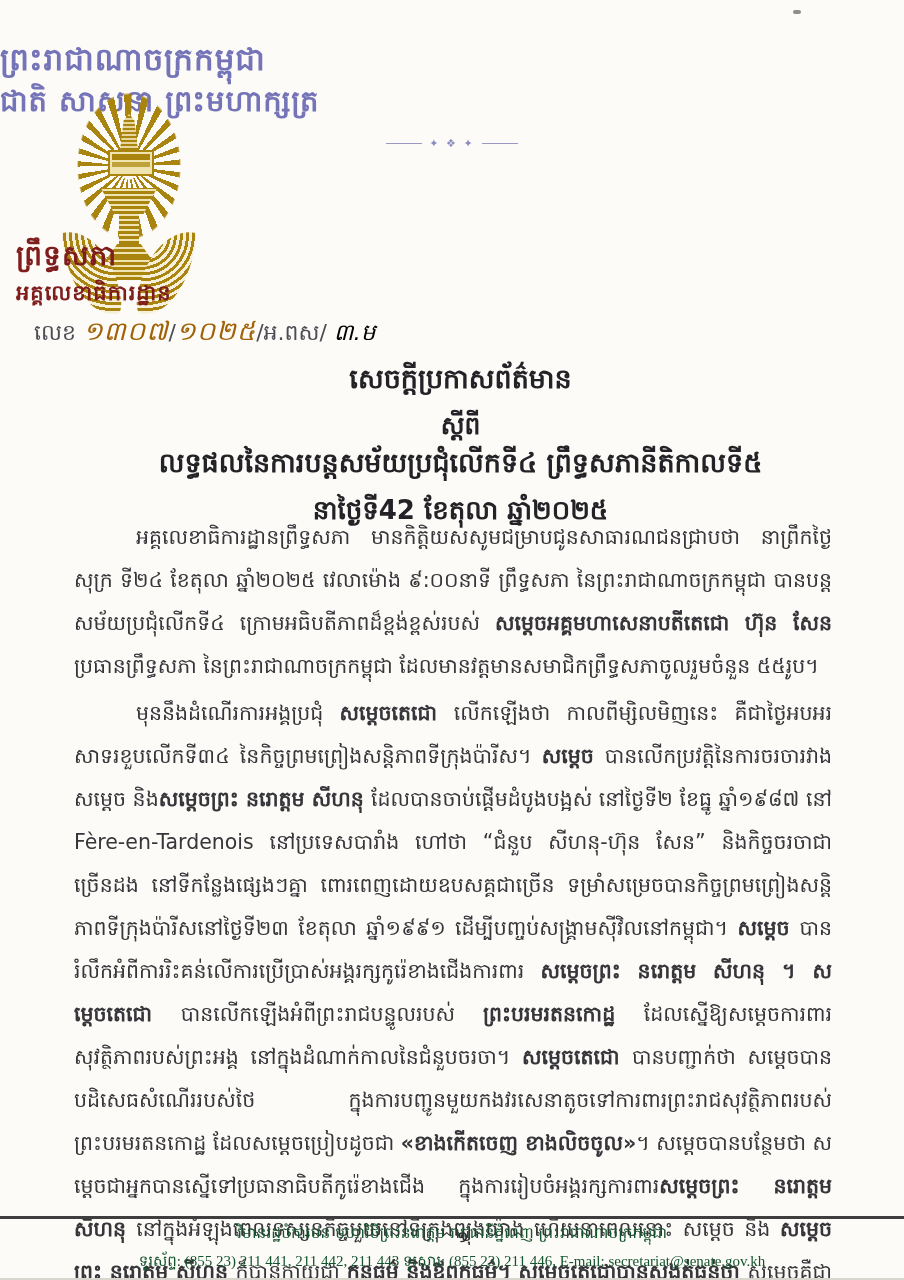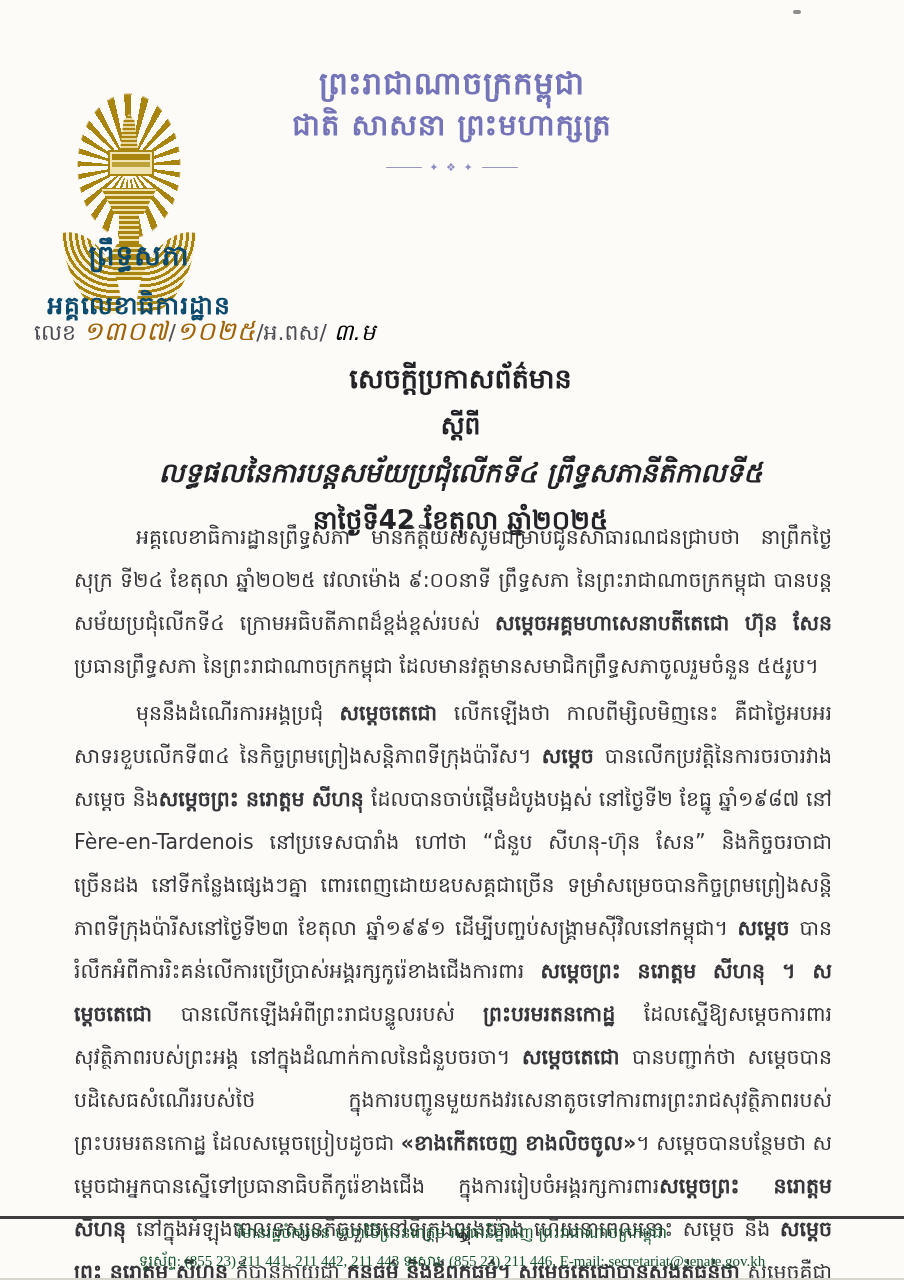--- a/index.html
+++ b/index.html
@@ -3,21 +3,21 @@
 <meta charset="utf-8">
 <title>Senate Press Release</title>
 <style>
   html,body{margin:0;padding:0;background:#9a9a9a;}
   .page{
     position:relative;width:904px;height:1280px;margin:0 auto;
     background:#fcfbf7;overflow:hidden;
     font-family:"DejaVu Sans",sans-serif;color:#35353a;
   }
   
-  .header{position:absolute;top:40px;left:0;right:0;text-align:center;color:#7574b8;margin-top:24px;}
+  .header{position:absolute;top:40px;left:0;right:0;text-align:left;color:#7574b8;}
   .kingdom{font-size:31px;font-weight:bold;letter-spacing:1px;line-height:1.25;}
   .motto{font-size:29px;font-weight:bold;letter-spacing:1px;margin-top:4px;}
   .ornament-row{margin-top:12px;display:flex;align-items:center;justify-content:center;gap:7px;}
   .ornament-line{width:36px;height:1px;background:#9a99c5;}
   .ornament-glyph{font-size:11px;color:#8d8cc0;letter-spacing:2px;}
   .speck{position:absolute;left:793px;top:10px;width:8px;height:4px;background:#8e8e8e;border-radius:2px;}
   
   .emblem{position:absolute;left:70px;top:84px;width:118px;height:234px;}
   .sunburst{
     position:absolute;left:3px;top:0;width:112px;height:158px;border-radius:50%;
@@ -34,31 +34,31 @@
   .stem{position:absolute;left:49px;top:130px;width:20px;height:30px;}
   .foot{position:absolute;left:38px;top:160px;width:42px;height:13px;clip-path:polygon(22% 0,78% 0,100% 100%,0 100%);}
   .base{position:absolute;left:27px;top:173px;width:64px;height:13px;}
   .base2{position:absolute;left:34px;top:186px;width:50px;height:10px;}
   .leaf{position:absolute;top:146px;width:52px;height:86px;
     background:repeating-radial-gradient(circle at 100% 10%,#a9840e 0 3px,#f6efda 3px 6px);
     border-radius:4% 96% 10% 90% / 4% 90% 14% 96%;}
   .leaf-l{left:-4px;transform:rotate(-6deg);}
   .leaf-r{right:-4px;transform:scaleX(-1) rotate(-6deg);}
   
-  .letterhead{position:absolute;left:16px;top:238px;width:246px;text-align:center;color:#0c4a6e;font-weight:bold;}
+  .letterhead{position:absolute;left:16px;top:238px;width:246px;text-align:left;color:#7f1d1d;font-weight:bold;}
   .institution{font-size:28px;letter-spacing:1px;}
-  .department{font-size:25px;margin-top:11px;letter-spacing:1px;}
+  .department{font-size:21px;letter-spacing:1px;}
   .ref-line{position:absolute;left:34px;top:315px;font-size:22px;color:#4c4c54;white-space:nowrap;}
   .hand{color:#a16207;font-size:26px;font-style:italic;letter-spacing:1px;}
   .hand-small{color:#000000;font-size:23px;font-style:italic;}
   
   .title-block{position:absolute;top:362px;left:17px;right:0;text-align:center;color:#232327;font-weight:bold;}
   .t1{font-size:27px;}
   .t2{font-size:25px;margin-top:9px;}
-  .t3{font-size:27px;margin-top:10px;font-style:italic;}
+  .t3{font-size:27px;margin-top:0;}
   .t4{font-size:26px;margin-top:9px;}
   
   .body-text{position:absolute;left:70px;top:512px;width:766px;font-size:20.5px;line-height:43px;text-align:justify;color:#35353a;}
   .body-text p{margin:4px;text-indent:62px;}
   .bold{font-weight:bold;}
   
   .footer-rule{position:absolute;left:0;top:1216px;width:904px;height:3px;background:#3e3e3e;}
   .footer{position:absolute;left:0;right:0;top:1223px;text-align:center;color:#14532d;}
   .f1{font-size:15.5px;}
   .f2{font-size:15px;margin-top:5px;font-family:Liberation Serif, serif;}

